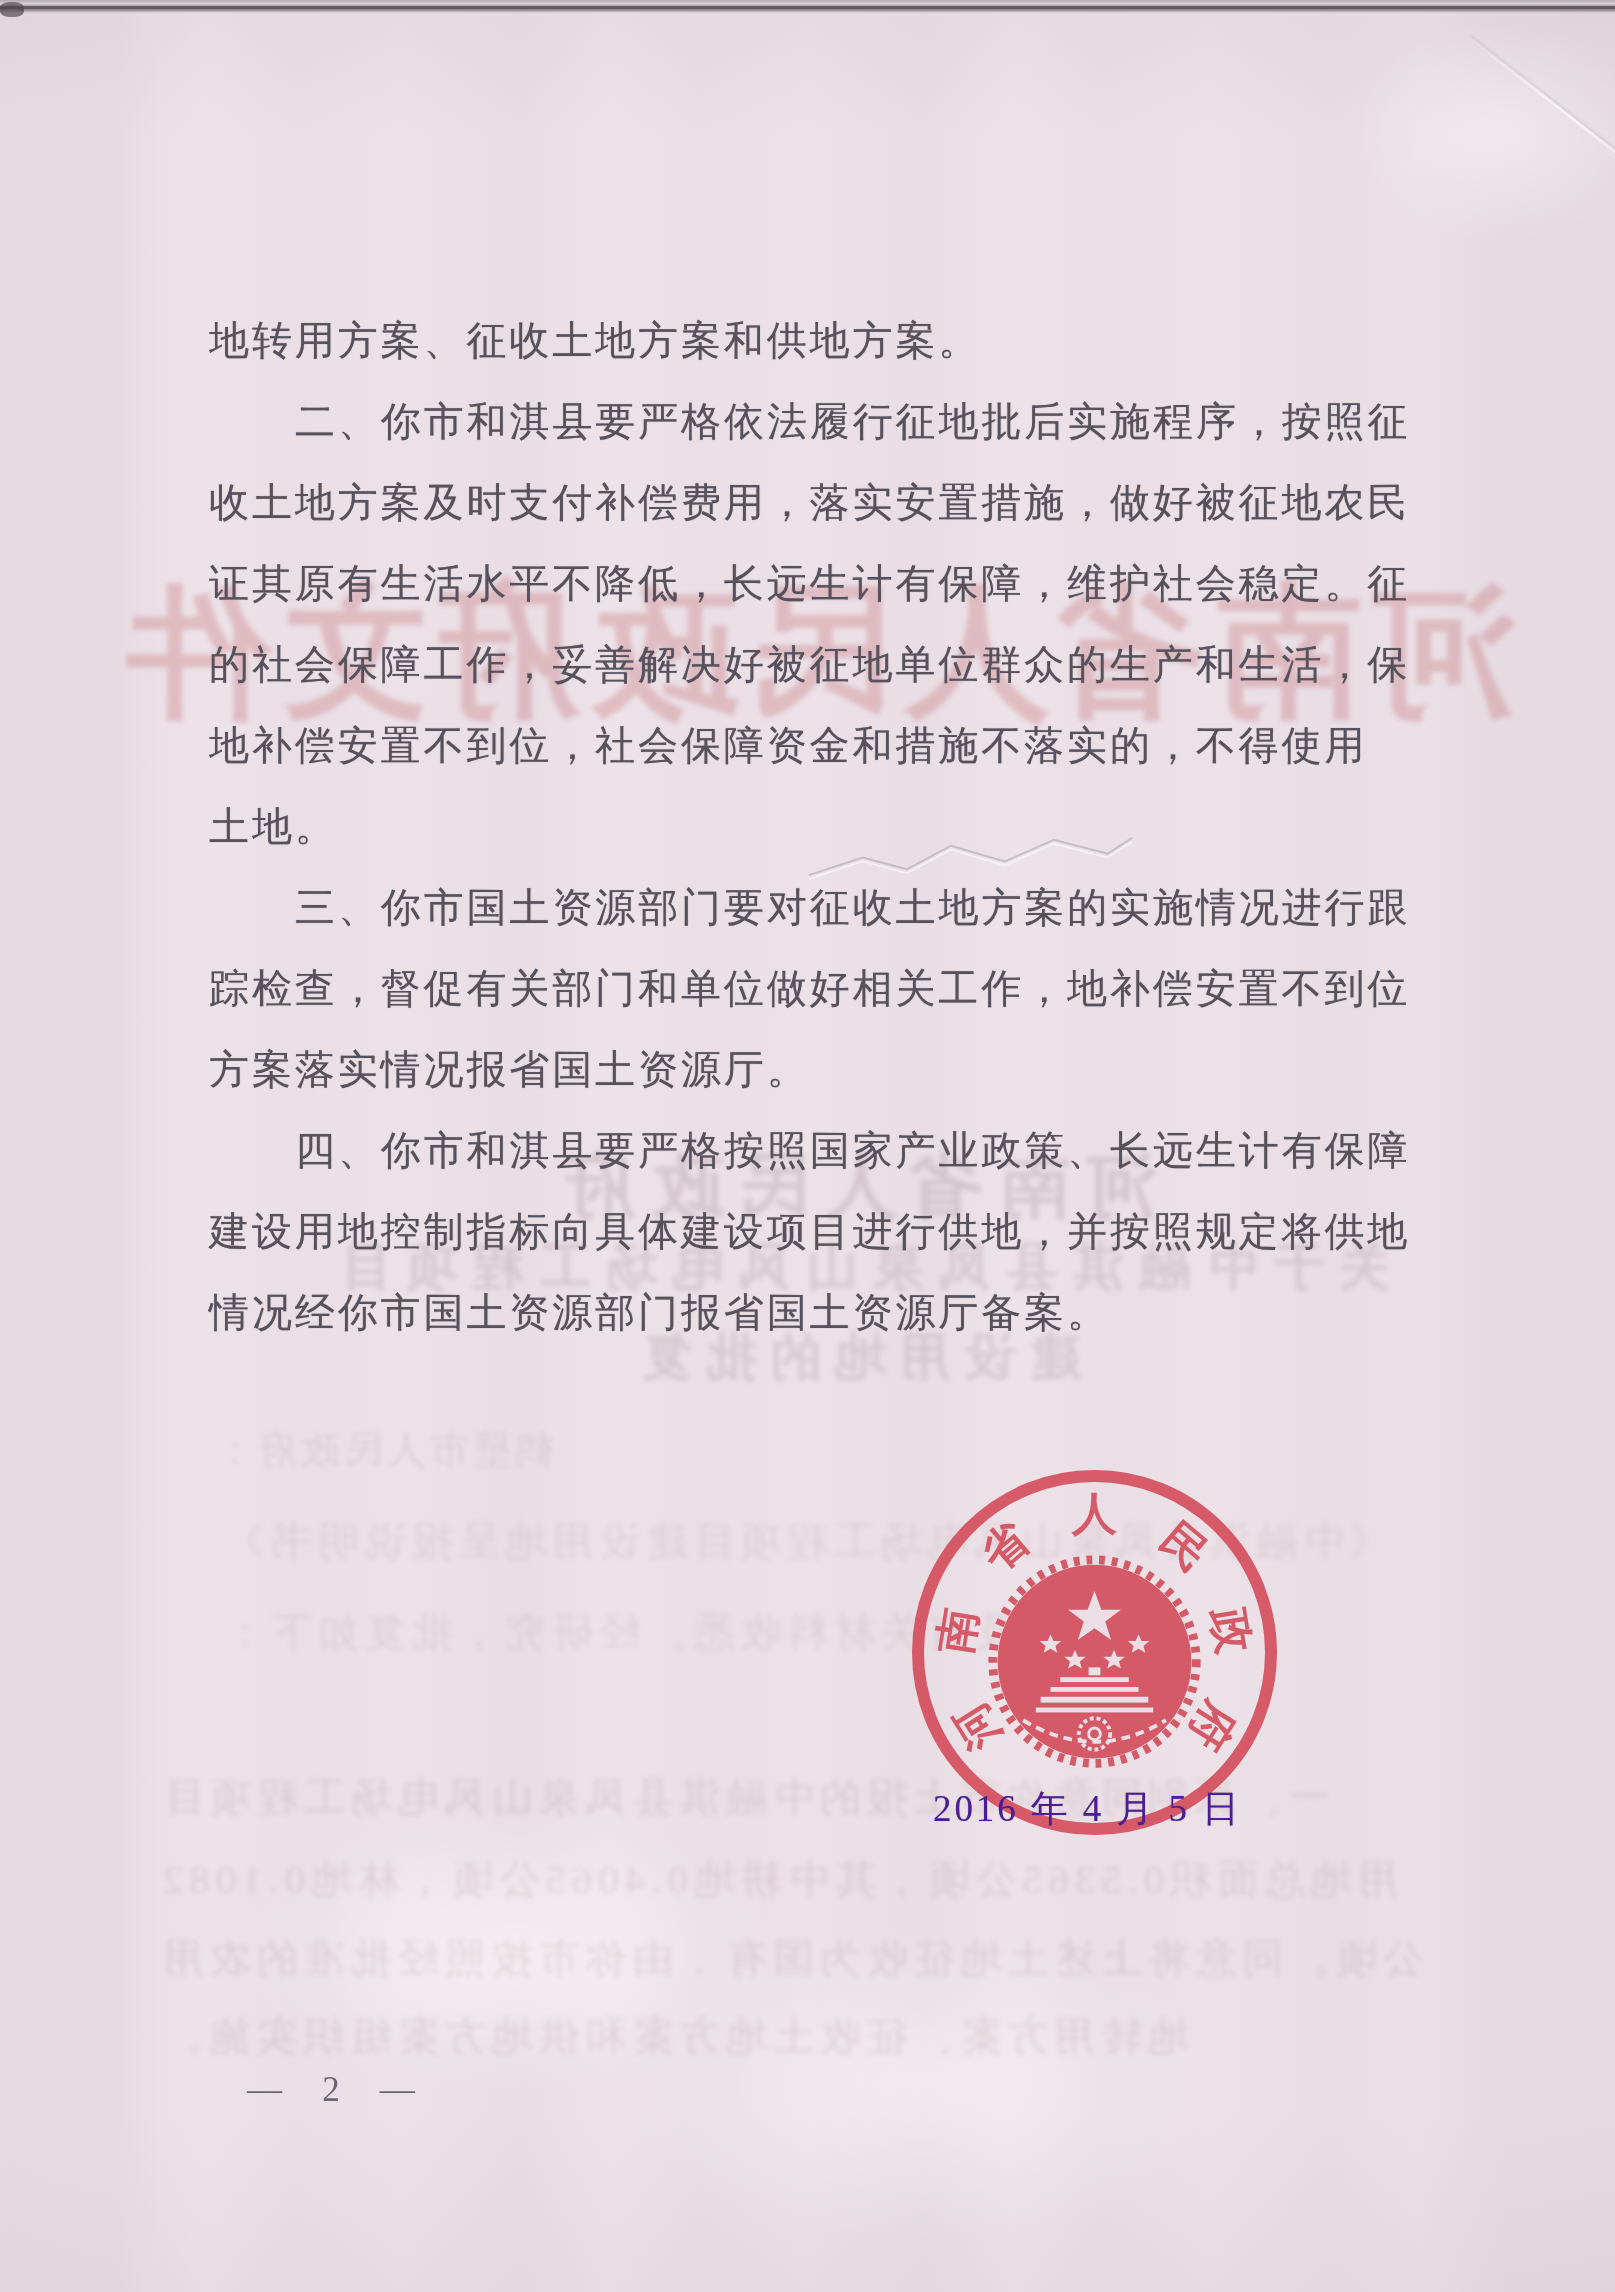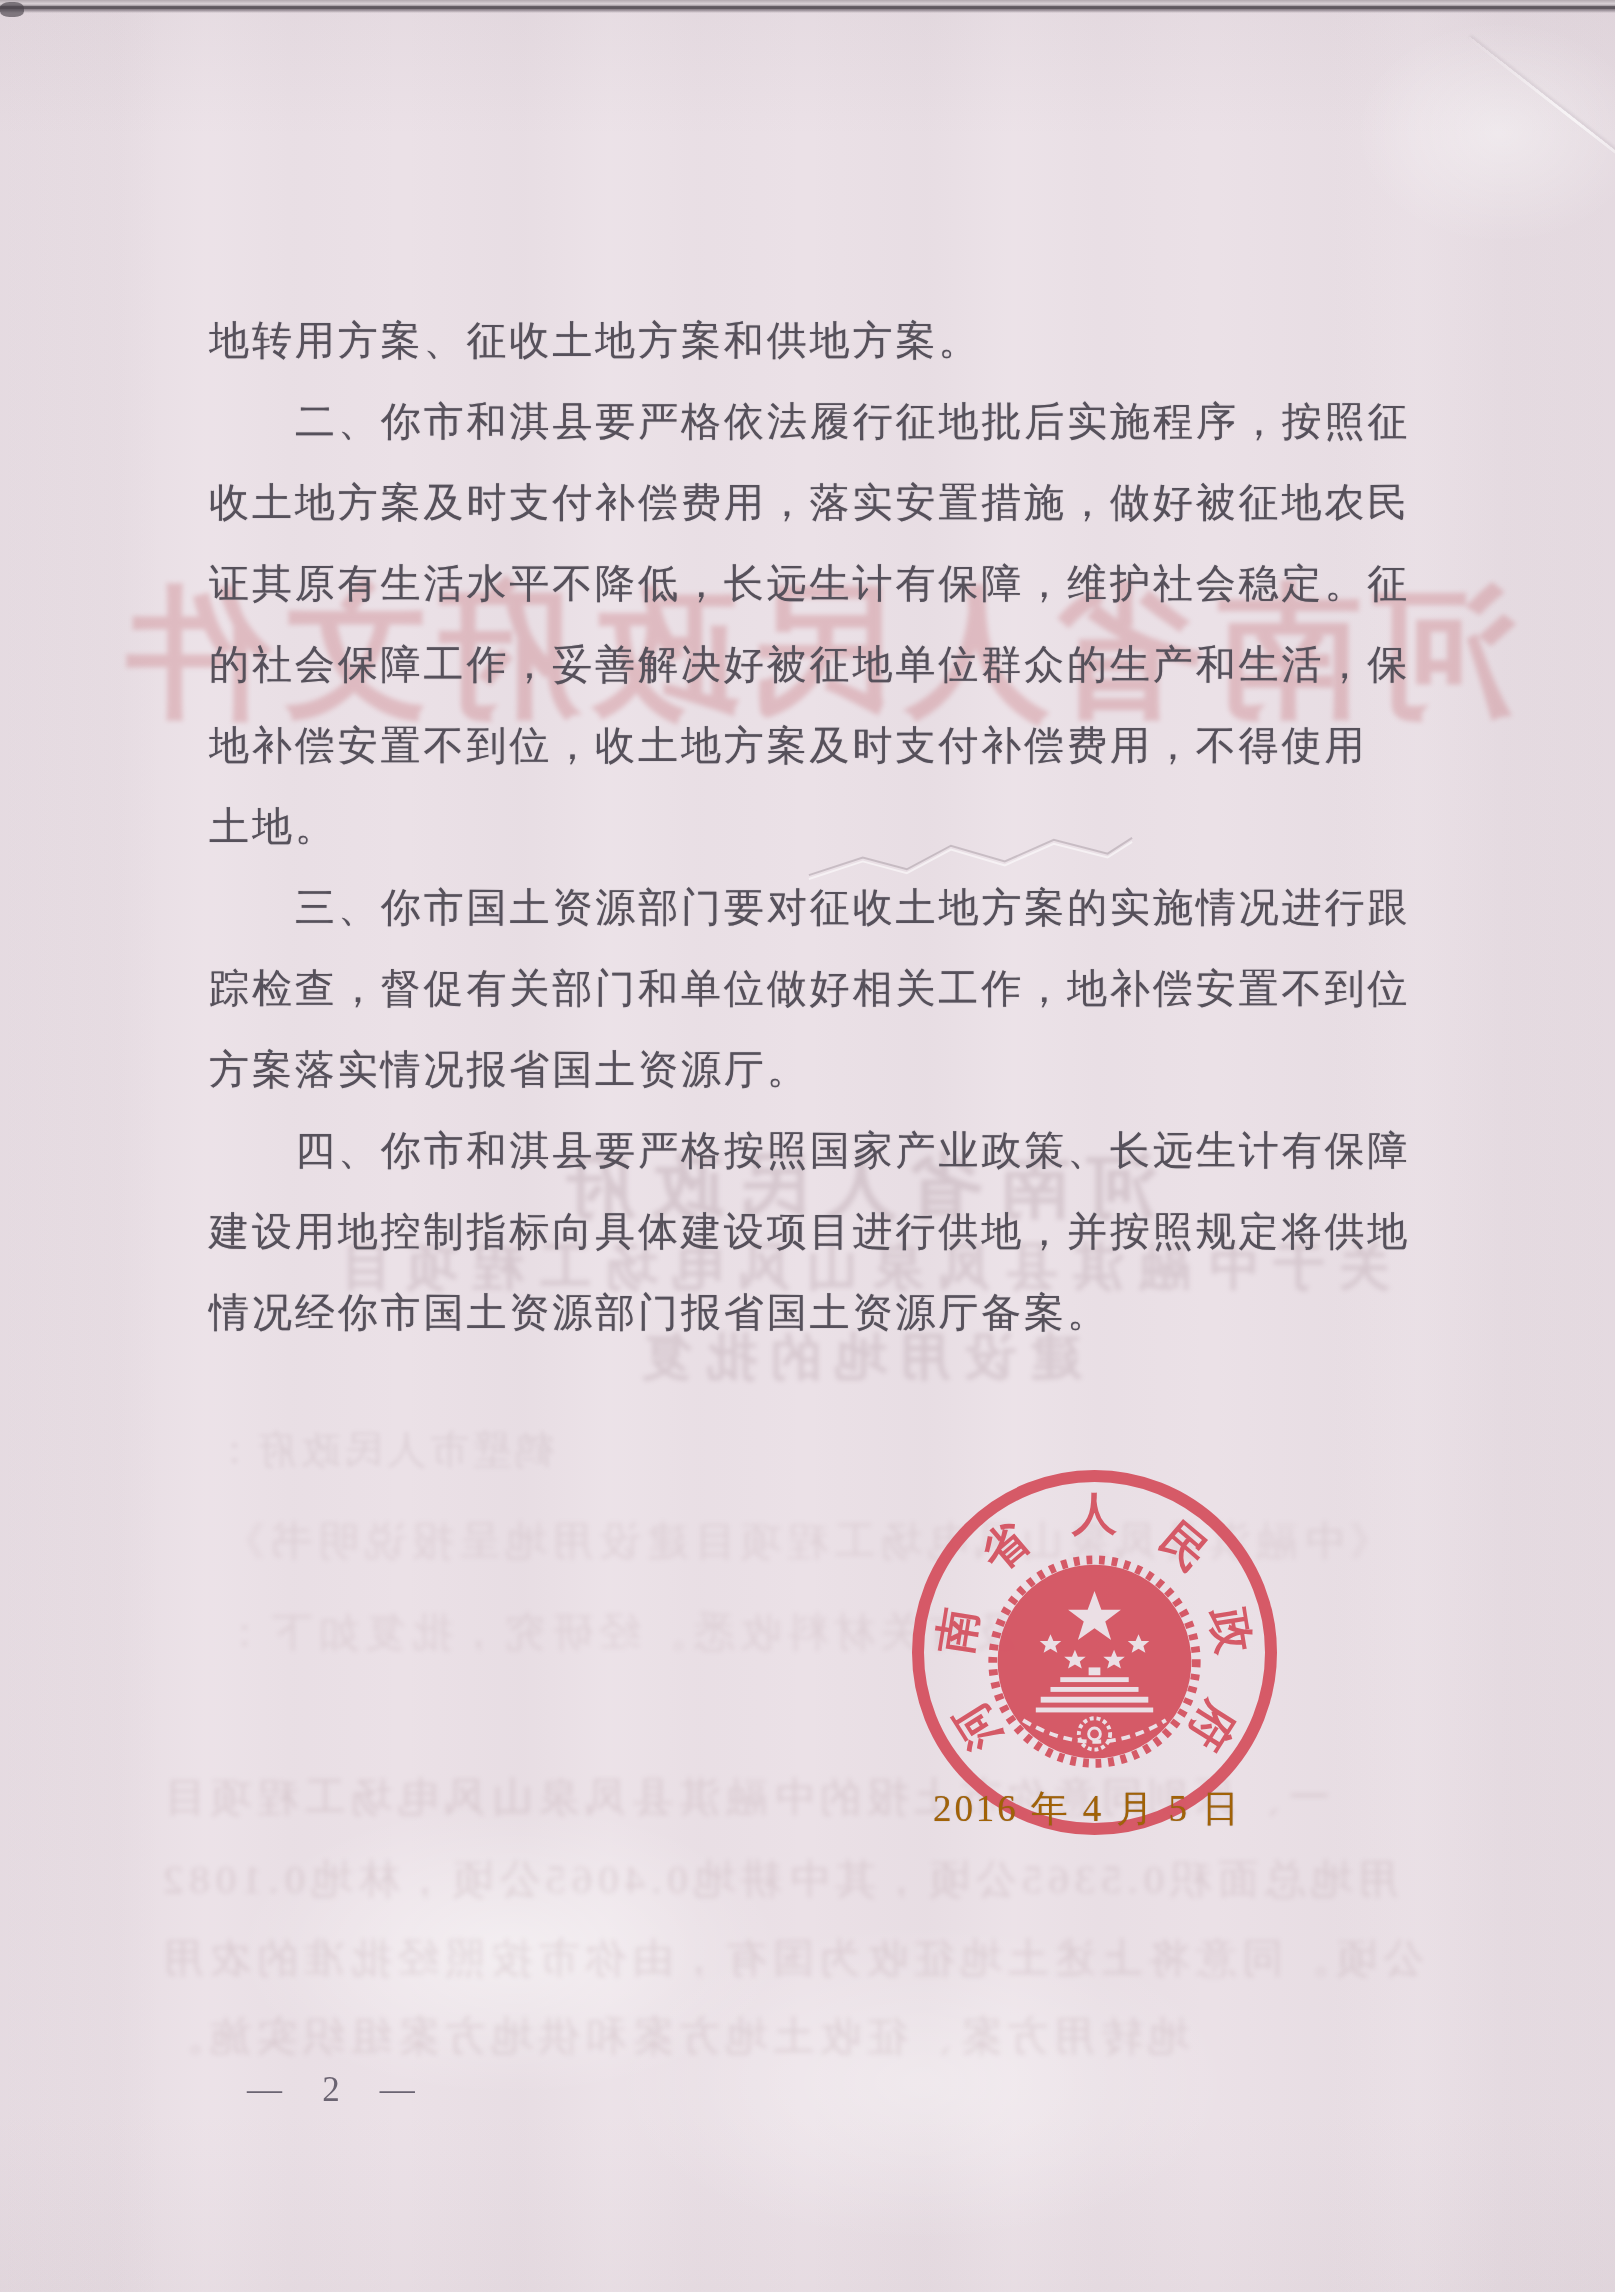--- a/index.html
+++ b/index.html
@@ -63,21 +63,21 @@
 
   
   .text-block { position:absolute; left:209px; top:300px; width:1220px; }
   .line { height:81px; display:flex; align-items:center;
     font-size:40px; letter-spacing:2.9px; color:#56515b; white-space:nowrap;
     text-shadow:0 0 1px rgba(86,81,91,0.55); }
   .line.indent { padding-left:86px;font-family:Liberation Mono, monospace; }
   .line.gap { margin-top:9.8px; }
 
   
-  .date { position:absolute; left:933px; top:1784px; font-size:37px; color:#a16207;
+  .date { position:absolute; left:933px; top:1784px; font-size:37px; color:#4c1d95;
     letter-spacing:2.9px; white-space:nowrap; z-index:6; text-shadow:0 0 1px rgba(77,72,84,0.5); }
   .page-num { position:absolute; left:247px; top:2070px; font-size:35px; color:#6b6472;
     letter-spacing:15.7px; white-space:nowrap; }
 
   
   .seal { position:absolute; left:912px; top:1470px; width:365px; height:365px; z-index:5;
     opacity:.93; filter:blur(0.4px); }
   .seal-ring { position:absolute; inset:0; border:12.7px solid #d5505e; border-radius:50%; }
   .seal-char { position:absolute; left:50%; top:50%; width:49px; height:49px; margin:-24.5px 0 0 -24.5px;
     font-size:45px; font-weight:bold; color:#d4505e; text-align:center; line-height:49px; }
@@ -119,21 +119,21 @@
   <div class="bleed bleed-row r4">用地总面积0.5365公顷，其中耕地0.4065公顷，林地0.1082</div>
   <div class="bleed bleed-row r5">公顷。同意将上述土地征收为国有，由你市按照经批准的农用</div>
   <div class="bleed bleed-row r6">地转用方案、征收土地方案和供地方案组织实施。</div>
 
   <div class="text-block">
     <div class="line">地转用方案、征收土地方案和供地方案。</div>
     <div class="line indent">二、你市和淇县要严格依法履行征地批后实施程序，按照征</div>
     <div class="line">收土地方案及时支付补偿费用，落实安置措施，做好被征地农民</div>
     <div class="line">证其原有生活水平不降低，长远生计有保障，维护社会稳定。征</div>
     <div class="line">的社会保障工作，妥善解决好被征地单位群众的生产和生活，保</div>
-    <div class="line">地补偿安置不到位，收土地方案及时支付补偿费用，不得使用</div>
+    <div class="line">地补偿安置不到位，社会保障资金和措施不落实的，不得使用</div>
     <div class="line">土地。</div>
     <div class="line indent">三、你市国土资源部门要对征收土地方案的实施情况进行跟</div>
     <div class="line">踪检查，督促有关部门和单位做好相关工作，地补偿安置不到位</div>
     <div class="line">方案落实情况报省国土资源厅。</div>
     <div class="line indent">四、你市和淇县要严格按照国家产业政策、长远生计有保障</div>
     <div class="line">建设用地控制指标向具体建设项目进行供地，并按照规定将供地</div>
     <div class="line">情况经你市国土资源部门报省国土资源厅备案。</div>
   </div>
 
   <div class="seal">

